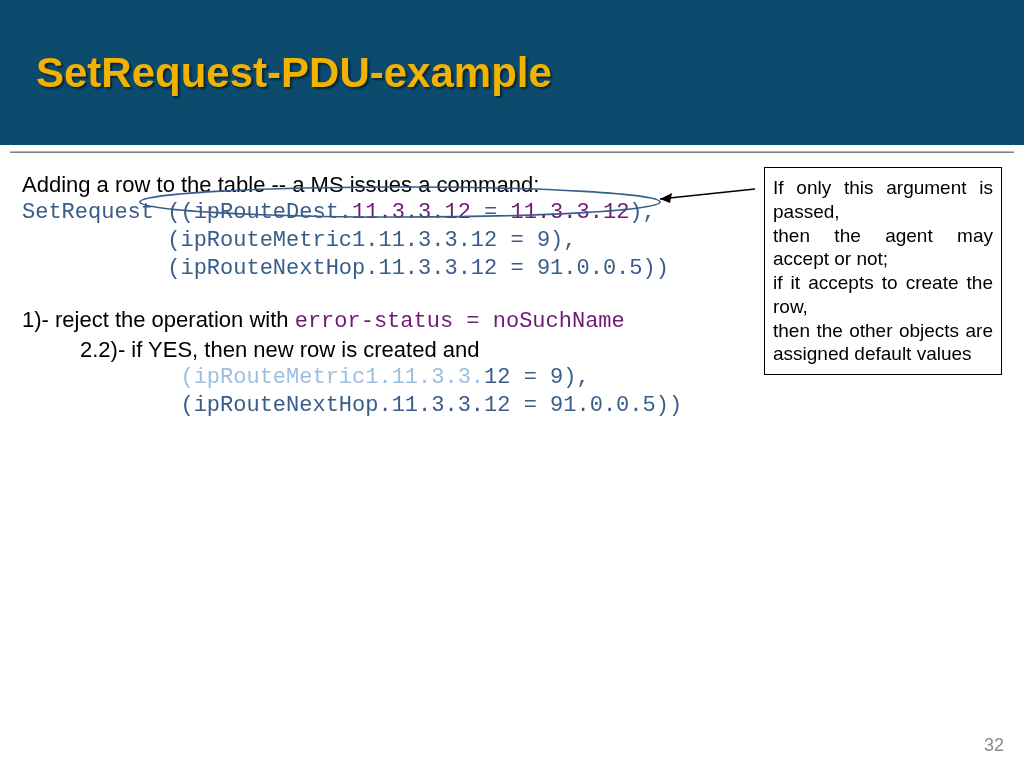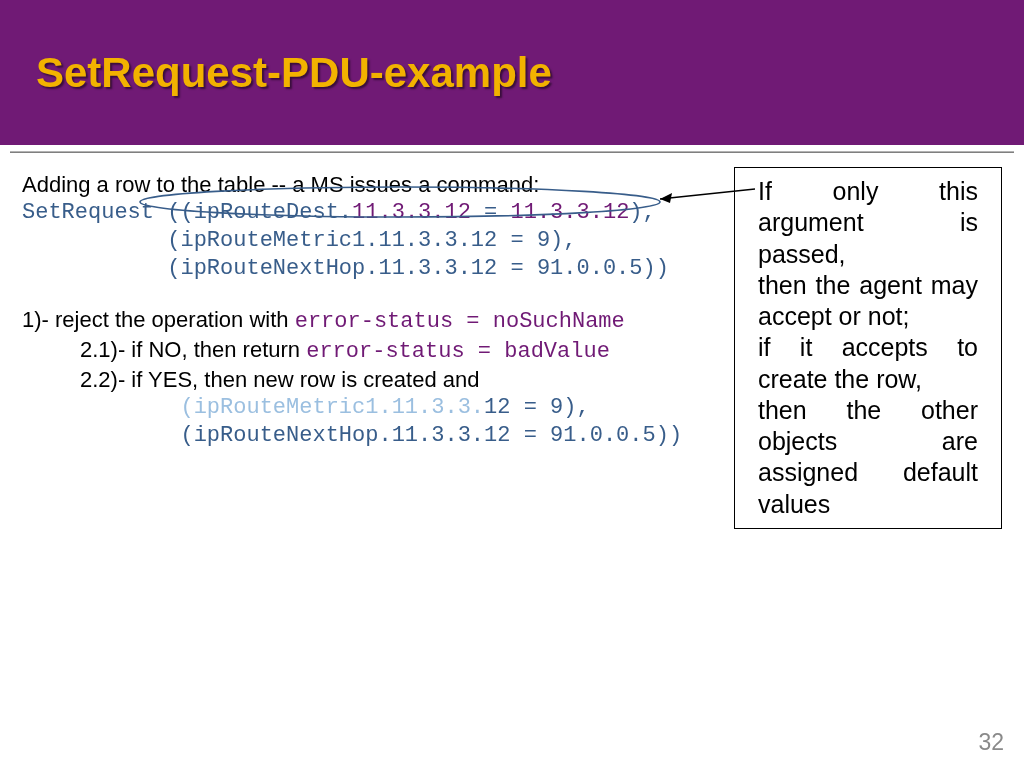--- a/index.html
+++ b/index.html
@@ -1,27 +1,27 @@
 <!DOCTYPE html>
 <html><head>
 <meta charset="utf-8">
 <style>
   html,body{margin:0;padding:0;width:1024px;height:768px;font-family:"Comic Sans MS","Trebuchet MS",sans-serif;background:#fff;color:#000;overflow:hidden}
-  .title-bar{background:#701a75;height:145px;width:100%;display:flex;align-items:center;padding-left:36px;box-sizing:border-box}
+  .title-bar{background:#0c4a6e;height:145px;width:100%;display:flex;align-items:center;padding-left:36px;box-sizing:border-box}
   .title{font-family:Arial,Helvetica,sans-serif;font-size:42px;font-weight:bold;color:#f2b200;text-shadow:2px 2px 2px rgba(0,0,0,.5)}
   .hr{margin:6px 10px 0;height:2px;background:linear-gradient(#ccc,#666)}
   .content{position:relative;padding:18px 24px 0 22px;font-size:22px;line-height:1.28}
   .mono{font-family:"Courier New",monospace;font-size:22px}
   .sr{color:#385d8a}
   .red{color:#701a75}
   .blue{color:#385d8a}
   .lblue{color:#9bbfe0}
   .line{white-space:pre}
-  .callout{position:absolute;right:22px;top:14px;width:220px;border:1.5px solid #000;padding:8px 23px;font-family:"Comic Sans MS",sans-serif;font-size:25px;line-height:1.25;text-align:justify}
-  .slide-num{position:absolute;right:20px;bottom:12px;color:#8a8a8a;font-family:Arial;font-size:23px}
+  .callout{position:absolute;right:22px;top:14px;width:220px;border:1.5px solid #000;padding:8px 8px;font-family:"Comic Sans MS",sans-serif;font-size:19px;line-height:1.25;text-align:justify}
+  .slide-num{position:absolute;right:20px;bottom:12px;color:#8a8a8a;font-family:Arial;font-size:18px}
   svg.annot{position:absolute;left:0;top:0;pointer-events:none}
   .body-text{font-family:"Comic Sans MS","Trebuchet MS",sans-serif}
   .indent1{padding-left:30px;text-indent:-30px}
   .indent2{padding-left:58px}
 </style>
 </head>
 <body>
 
 <div class="title-bar">
   <div class="title">SetRequest-PDU-example</div>
@@ -42,21 +42,20 @@
   <div class="mono line"><span class="sr">SetRequest </span><span class="blue">((</span><span class="blue">ipRouteDest.</span><span class="red">11.3.3.12 </span><span class="blue">= </span><span class="red">11.3.3.12</span><span class="blue">),</span></div>
   <div class="mono line blue">           (ipRouteMetric1.11.3.3.12 = 9),</div>
   <div class="mono line blue">           (ipRouteNextHop.11.3.3.12 = 91.0.0.5))</div>
 
   <div style="height:22px"></div>
 
 
   <div class="body-text"><span>1)- reject the operation with </span><span class="mono red">error-status = noSuchName</span></div>
 
 
-  <div class="body-text indent2"><span>2.1)- if NO, then return </span><span class="mono red">error-status = badValue</span></div>
 
   <div class="body-text indent2">2.2)- if YES, then new row is created and</div>
 
   <div class="mono line"><span class="lblue">            (ipRouteMetric1.11.3.3.</span><span class="blue">12 = 9),</span></div>
   <div class="mono line blue">            (ipRouteNextHop.11.3.3.12 = 91.0.0.5))</div>
 
   <svg class="annot" width="780" height="150">
     <ellipse cx="400" cy="49" rx="260" ry="15" fill="none" stroke="#385d8a" stroke-width="1.6"></ellipse>
     <line x1="755" y1="36" x2="660" y2="46" stroke="#000" stroke-width="1.6"></line>
     <polygon points="660,46 672,40 670,50" fill="#000"></polygon>

